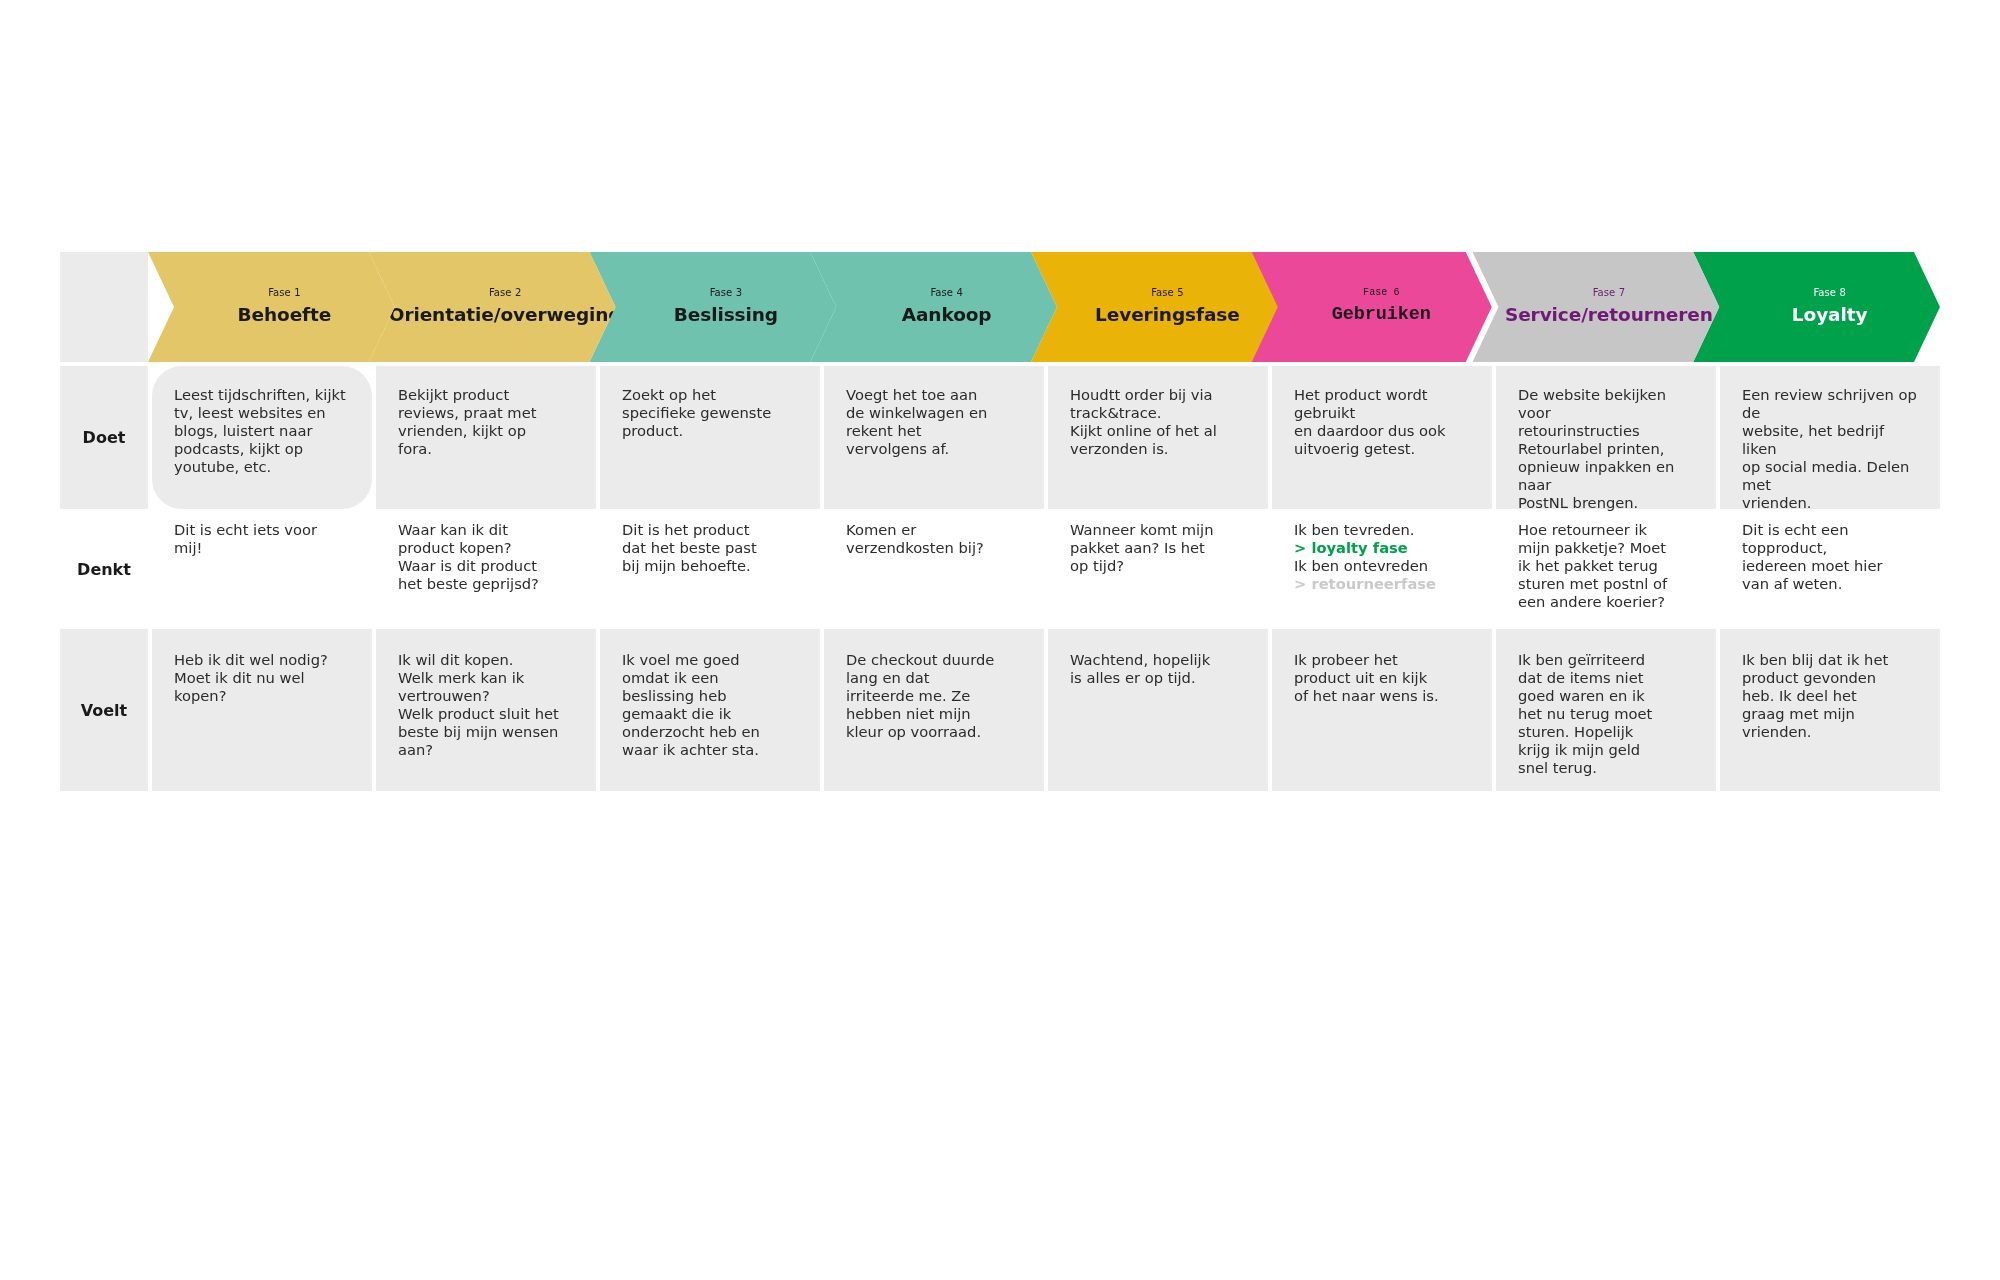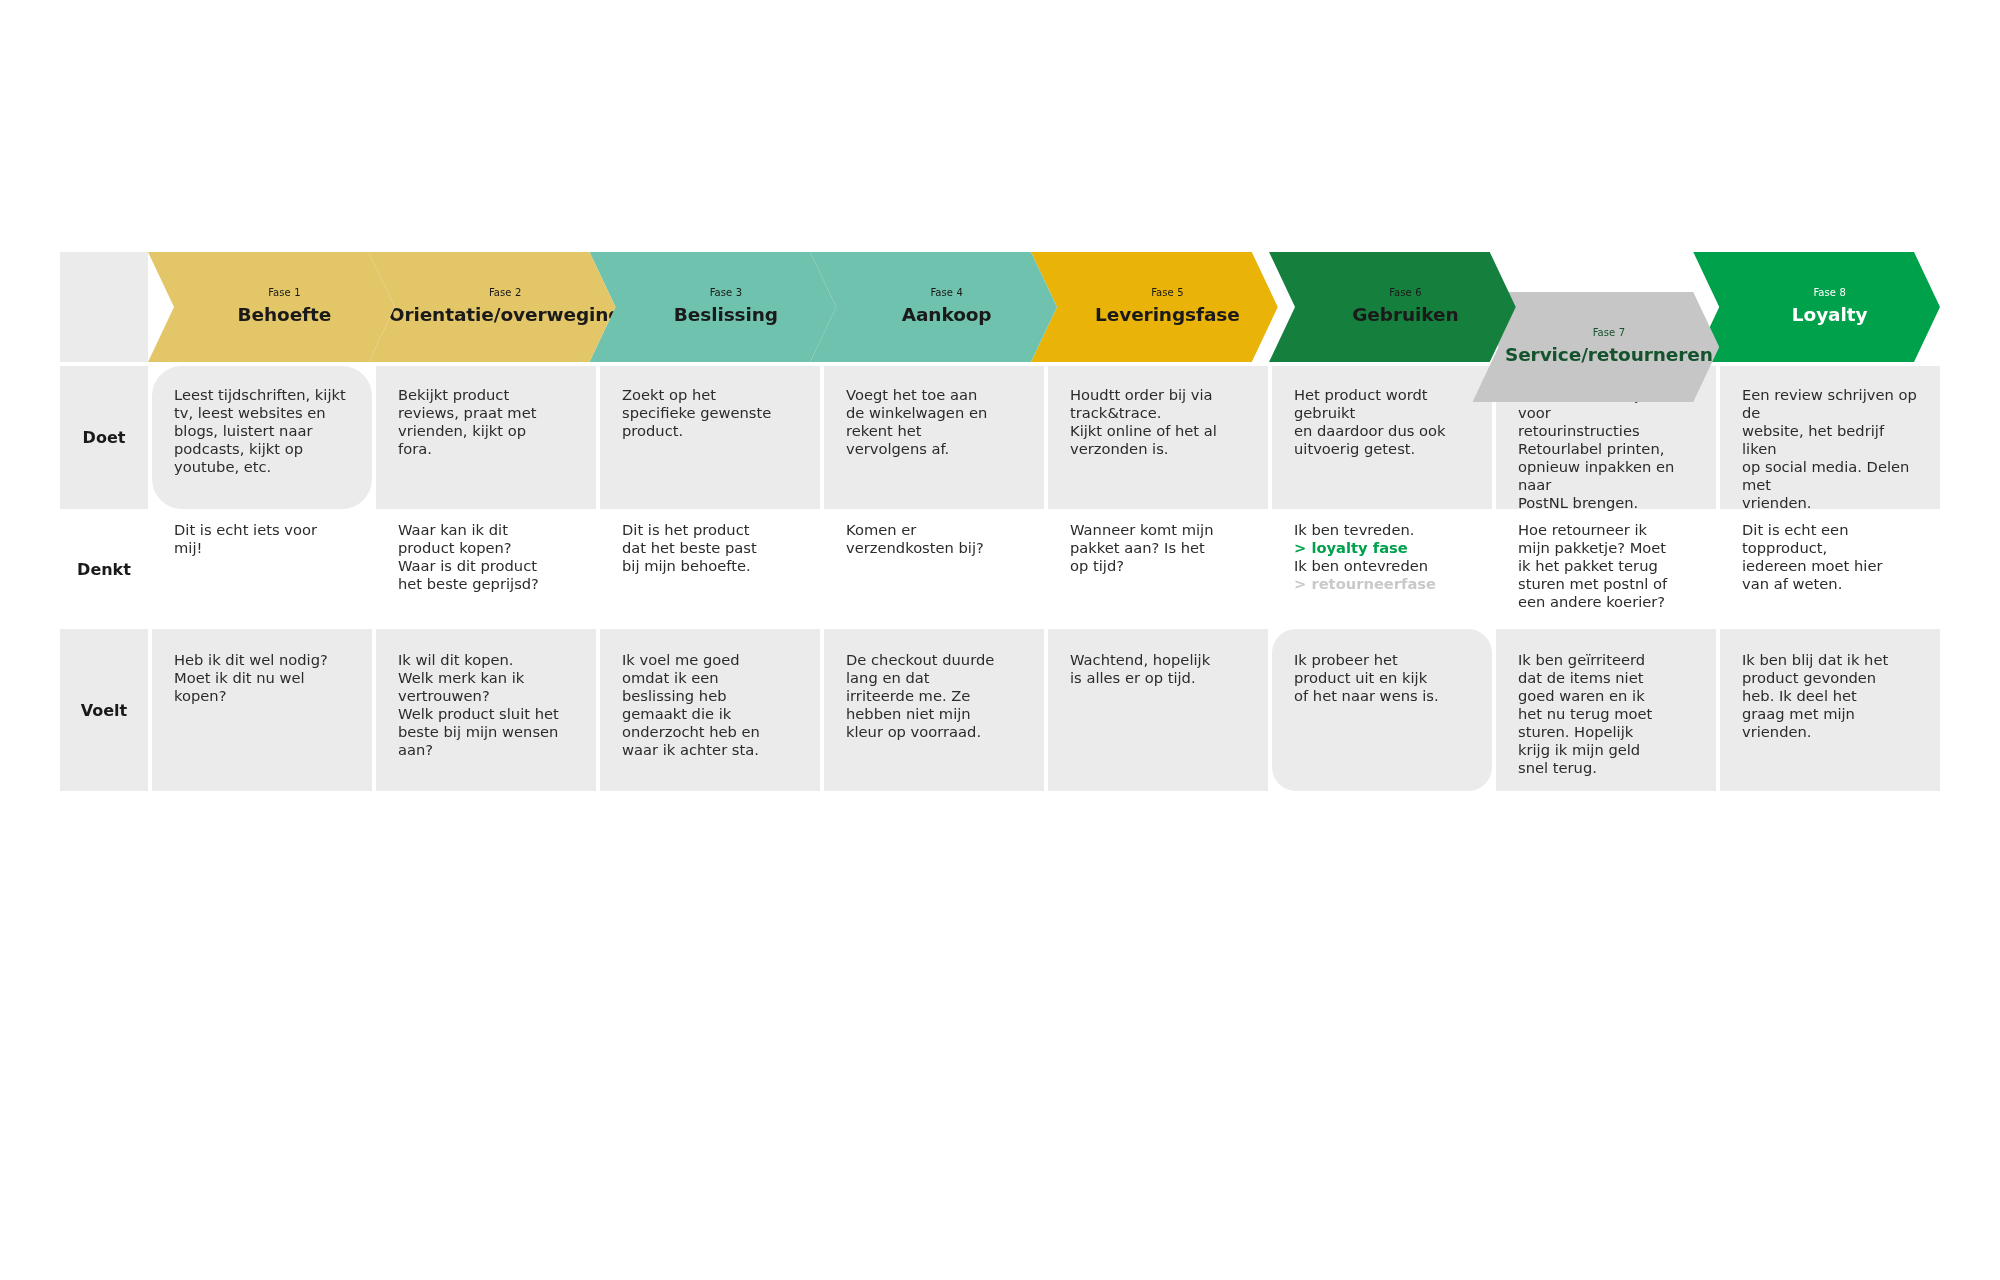--- a/index.html
+++ b/index.html
@@ -156,26 +156,26 @@
         <div class="phase" style="left: 662.25px; width: 246.75px; background: rgb(111, 194, 173); color: rgb(26, 26, 26); z-index: 5; clip-path: polygon(0px 0px, calc(100% - 26px) 0px, 100% 50%, calc(100% - 26px) 100%, 0px 100%, 26px 50%);">
           <div class="phase-num">Fase 4</div>
           <div class="phase-title">Aankoop</div>
         </div>
         <div style="position: absolute; top: 0px; height: 110px; left: 879px; width: 30px; background: rgb(255, 255, 255); clip-path: polygon(0px 0px, 4px 0px, 30px 50%, 4px 100%, 0px 100%, 26px 50%);"></div>
         <div class="phase" style="left: 883px; width: 246.75px; background: #eab308; color: rgb(26, 26, 26); z-index: 4; clip-path: polygon(0px 0px, calc(100% - 26px) 0px, 100% 50%, calc(100% - 26px) 100%, 0px 100%, 26px 50%);">
           <div class="phase-num">Fase 5</div>
           <div class="phase-title">Leveringsfase</div>
         </div>
         <div style="position: absolute; top: 0px; height: 110px; left: 1099.75px; width: 30px; background: rgb(255, 255, 255); clip-path: polygon(0px 0px, 4px 0px, 30px 50%, 4px 100%, 0px 100%, 26px 50%);"></div>
-        <div class="phase" style="left: 1121px; width: 246.75px; background: #15803d; color: rgb(26, 26, 26); z-index: 3; clip-path: polygon(0px 0px, calc(100% - 26px) 0px, 100% 50%, calc(100% - 26px) 100%, 0px 100%, 26px 50%);">
+        <div class="phase" style="left: 1097px; width: 246.75px; background: #ec4899; color: rgb(26, 26, 26); z-index: 3; clip-path: polygon(0px 0px, calc(100% - 26px) 0px, 100% 50%, calc(100% - 26px) 100%, 0px 100%, 26px 50%); font-family: Liberation Mono, monospace;">
           <div class="phase-num">Fase 6</div>
           <div class="phase-title">Gebruiken</div>
         </div>
         <div style="position: absolute; top: 0px; height: 110px; left: 1320.5px; width: 30px; background: rgb(255, 255, 255); clip-path: polygon(0px 0px, 4px 0px, 30px 50%, 4px 100%, 0px 100%, 26px 50%);"></div>
-        <div class="phase" style="left: 1324.5px; width: 246.75px; background: rgb(198, 198, 198); color: #14532d; z-index: 2; clip-path: polygon(0px 0px, calc(100% - 26px) 0px, 100% 50%, calc(100% - 26px) 100%, 0px 100%, 26px 50%); margin-top: 40px;">
+        <div class="phase" style="left: 1324.5px; width: 246.75px; background: rgb(198, 198, 198); color: #701a75; z-index: 2; clip-path: polygon(0px 0px, calc(100% - 26px) 0px, 100% 50%, calc(100% - 26px) 100%, 0px 100%, 26px 50%);">
           <div class="phase-num">Fase 7</div>
           <div class="phase-title">Service/retourneren</div>
         </div>
         <div style="position: absolute; top: 0px; height: 110px; left: 1541.25px; width: 30px; background: rgb(255, 255, 255); clip-path: polygon(0px 0px, 4px 0px, 30px 50%, 4px 100%, 0px 100%, 26px 50%);"></div>
         <div class="phase" style="left: 1545.25px; width: 246.75px; background: rgb(0, 161, 75); color: rgb(255, 255, 255); z-index: 1; clip-path: polygon(0px 0px, calc(100% - 26px) 0px, 100% 50%, calc(100% - 26px) 100%, 0px 100%, 26px 50%);">
           <div class="phase-num">Fase 8</div>
           <div class="phase-title">Loyalty</div>
         </div>
       </div>
   </div>
@@ -353,21 +353,21 @@
             <span class="ln">hebben niet mijn</span>
             <span class="ln">kleur op voorraad.</span>
           </p>
         </div>
         <div class="cell shaded" style="flex: 1 1 0px; min-width: 0px;">
           <p>
             <span class="ln">Wachtend, hopelijk</span>
             <span class="ln">is alles er op tijd.</span>
           </p>
         </div>
-        <div class="cell shaded" style="flex: 1 1 0px; min-width: 0px; border-radius: 24px;">
+        <div class="cell shaded" style="flex: 1 1 0px; min-width: 0px;">
           <p>
             <span class="ln">Ik probeer het</span>
             <span class="ln">product uit en kijk</span>
             <span class="ln">of het naar wens is.</span>
           </p>
         </div>
         <div class="cell shaded" style="flex: 1 1 0px; min-width: 0px;">
           <p>
             <span class="ln">Ik ben geïrriteerd</span>
             <span class="ln">dat de items niet</span>

